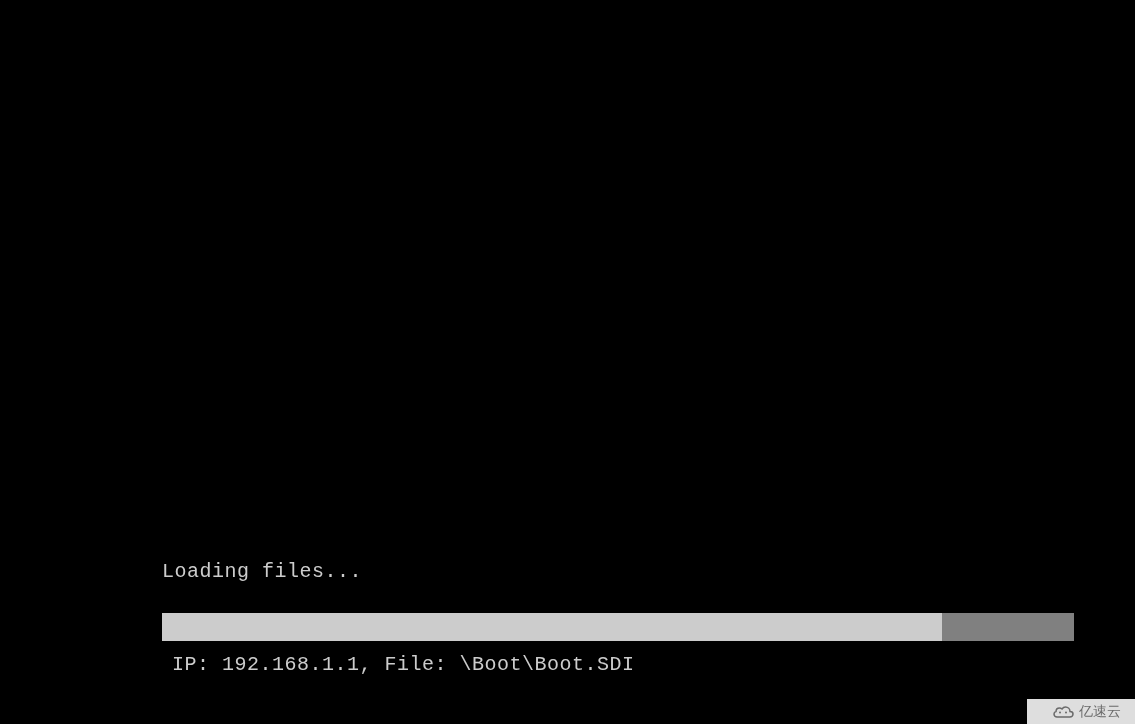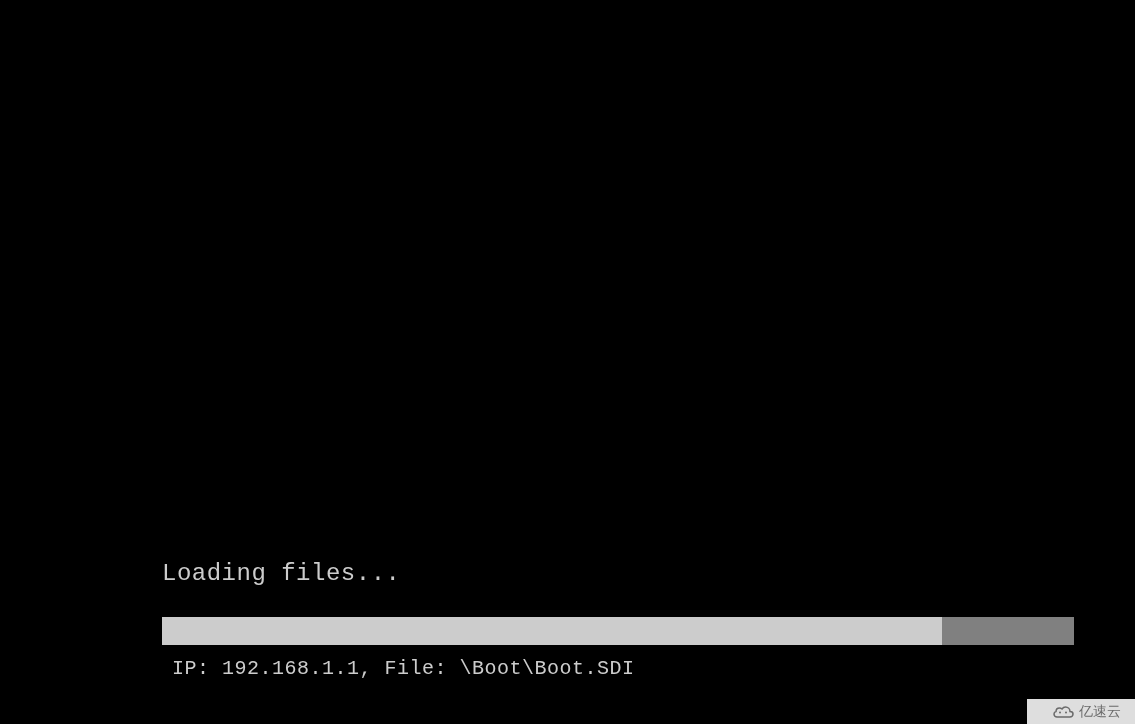--- a/index.html
+++ b/index.html
@@ -16,21 +16,21 @@
       overflow: hidden;
     }
     .boot-container {
       position: absolute;
       left: 162px;
       top: 560px;
       width: 912px;
     }
     .loading-text {
       color: #cccccc;
-      font-size: 24px;
+      font-size: 20px;
       letter-spacing: 0.5px;
       margin-bottom: 30px;
     }
     .progress-bar-bg {
       width: 912px;
       height: 28px;
       background: #808080;
       position: relative;
     }
     .progress-bar-fill {

